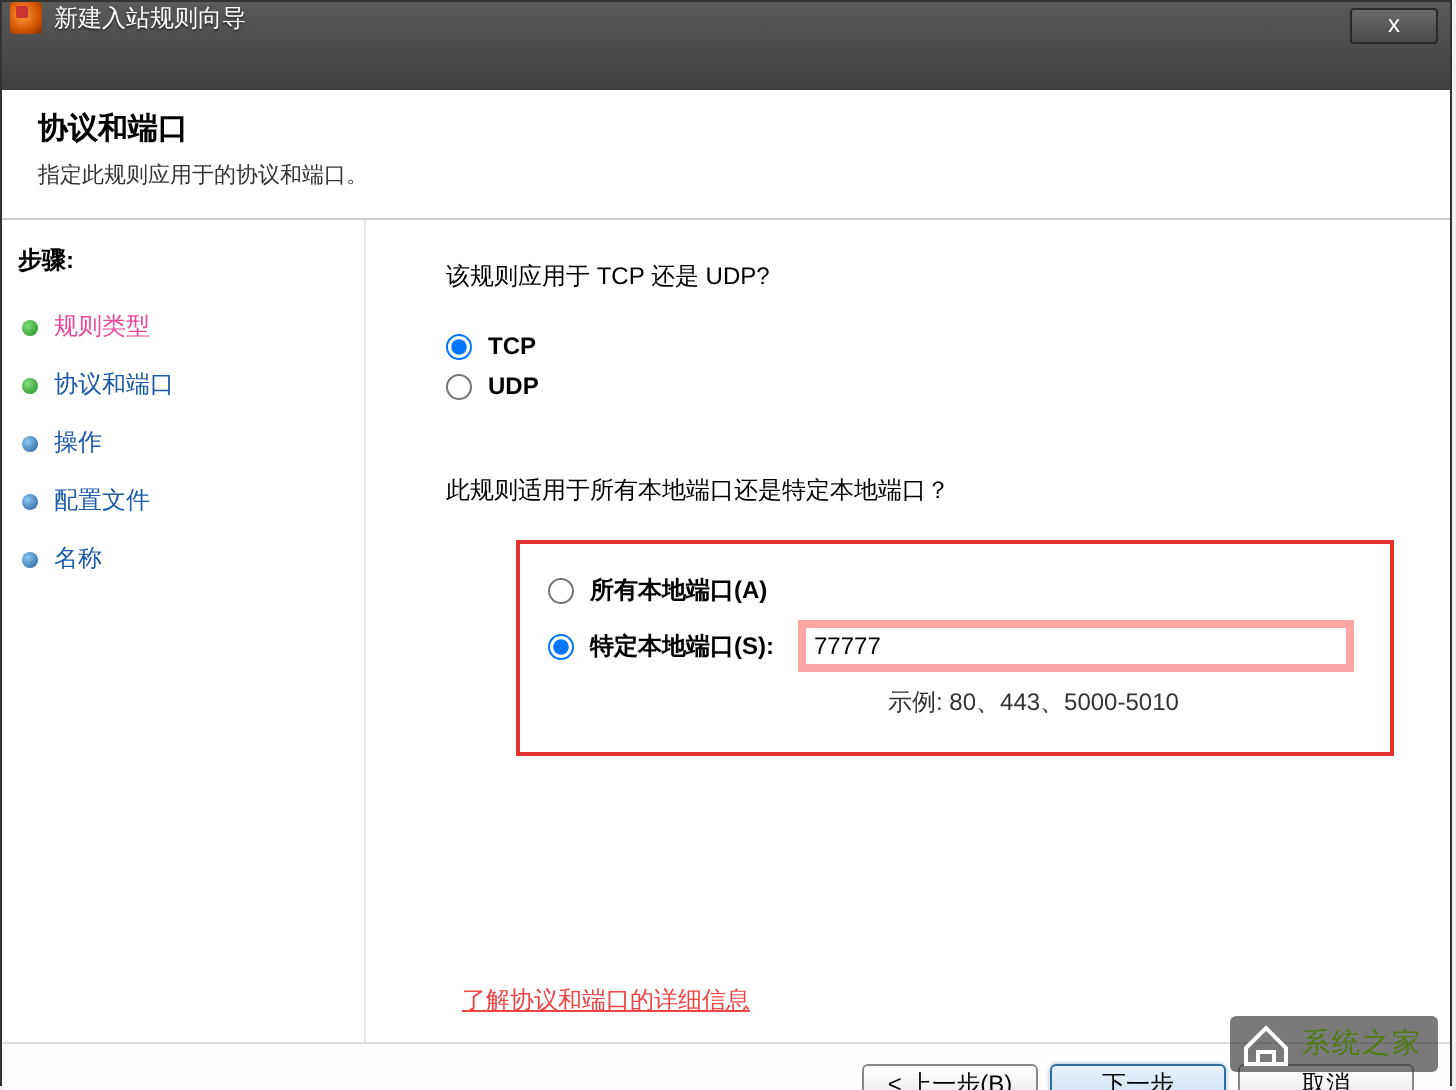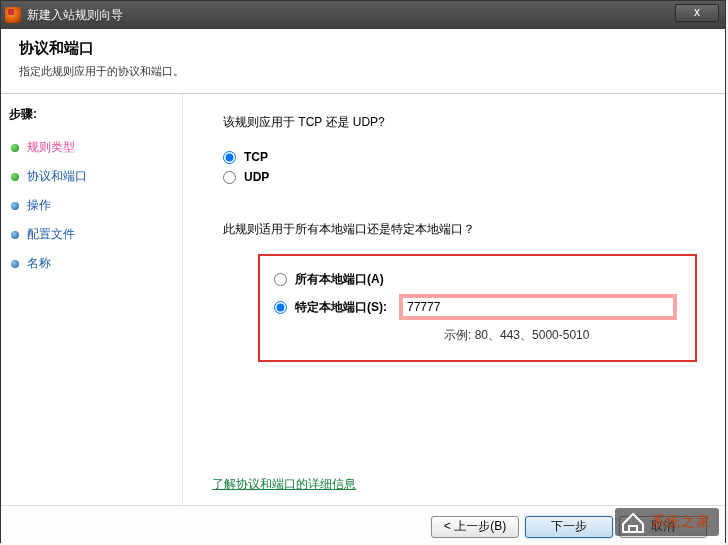--- a/index.html
+++ b/index.html
@@ -12,24 +12,24 @@
       overflow: hidden;
     }
     .window {
       background: #fff;
       border: 1px solid #333;
       width: 726px;
       height: 543px;
       position: relative;
     }
     .titlebar {
-      height: 28px;
+      height: 44px;
       background: linear-gradient(to bottom, #5a5a5a, #3f3f3f);
       display: flex;
-      align-items: center;
+      align-items: flex-start;
       padding: 0 4px;
       position: relative;
     }
     .titlebar-icon {
       width: 16px;
       height: 16px;
       margin-right: 6px;
       background: radial-gradient(circle at 40% 40%, #ff9a3c, #d35400 60%, #7a2e00);
       border-radius: 2px;
       position: relative;
@@ -148,26 +148,26 @@
       font-family: inherit;
       font-size: 12px;
     }
     .example {
       margin-left: 170px;
       margin-top: 4px;
       font-size: 12px;
       color: #333;
     }
     .learn-link {
-      color: #15803d;
+      color: #ef4444;
       text-decoration: underline;
       cursor: pointer;
       position: absolute;
       bottom: 12px;
-      left: 29px;
+      left: 48px;
     }
     .footer {
       height: 42px;
       border-top: 1px solid #ddd;
       display: flex;
       justify-content: flex-end;
       align-items: center;
       padding: 0 18px;
       gap: 6px;
       background: #fdfdfd;
@@ -197,21 +197,21 @@
       background: rgba(50,50,50,.65);
       padding: 2px 8px 2px 4px;
       border-radius: 3px;
       pointer-events: none;
     }
     .wm-icon {
       width: 28px; height: 24px; margin-right: 4px;
       position: relative;
     }
     .wm-icon svg { width: 100%; height: 100%; }
-    .wm-text { color: #c2410c; font-size: 14px; letter-spacing: 1px; }
+    .wm-text { color: #4d7c0f; font-size: 14px; letter-spacing: 1px; }
   </style>
 </head>
 <body>
 
 <div class="window">
 
   <div class="titlebar">
     <div class="titlebar-icon"></div>
     <span class="titlebar-text">新建入站规则向导</span>
     <div class="close-btn">x</div>

